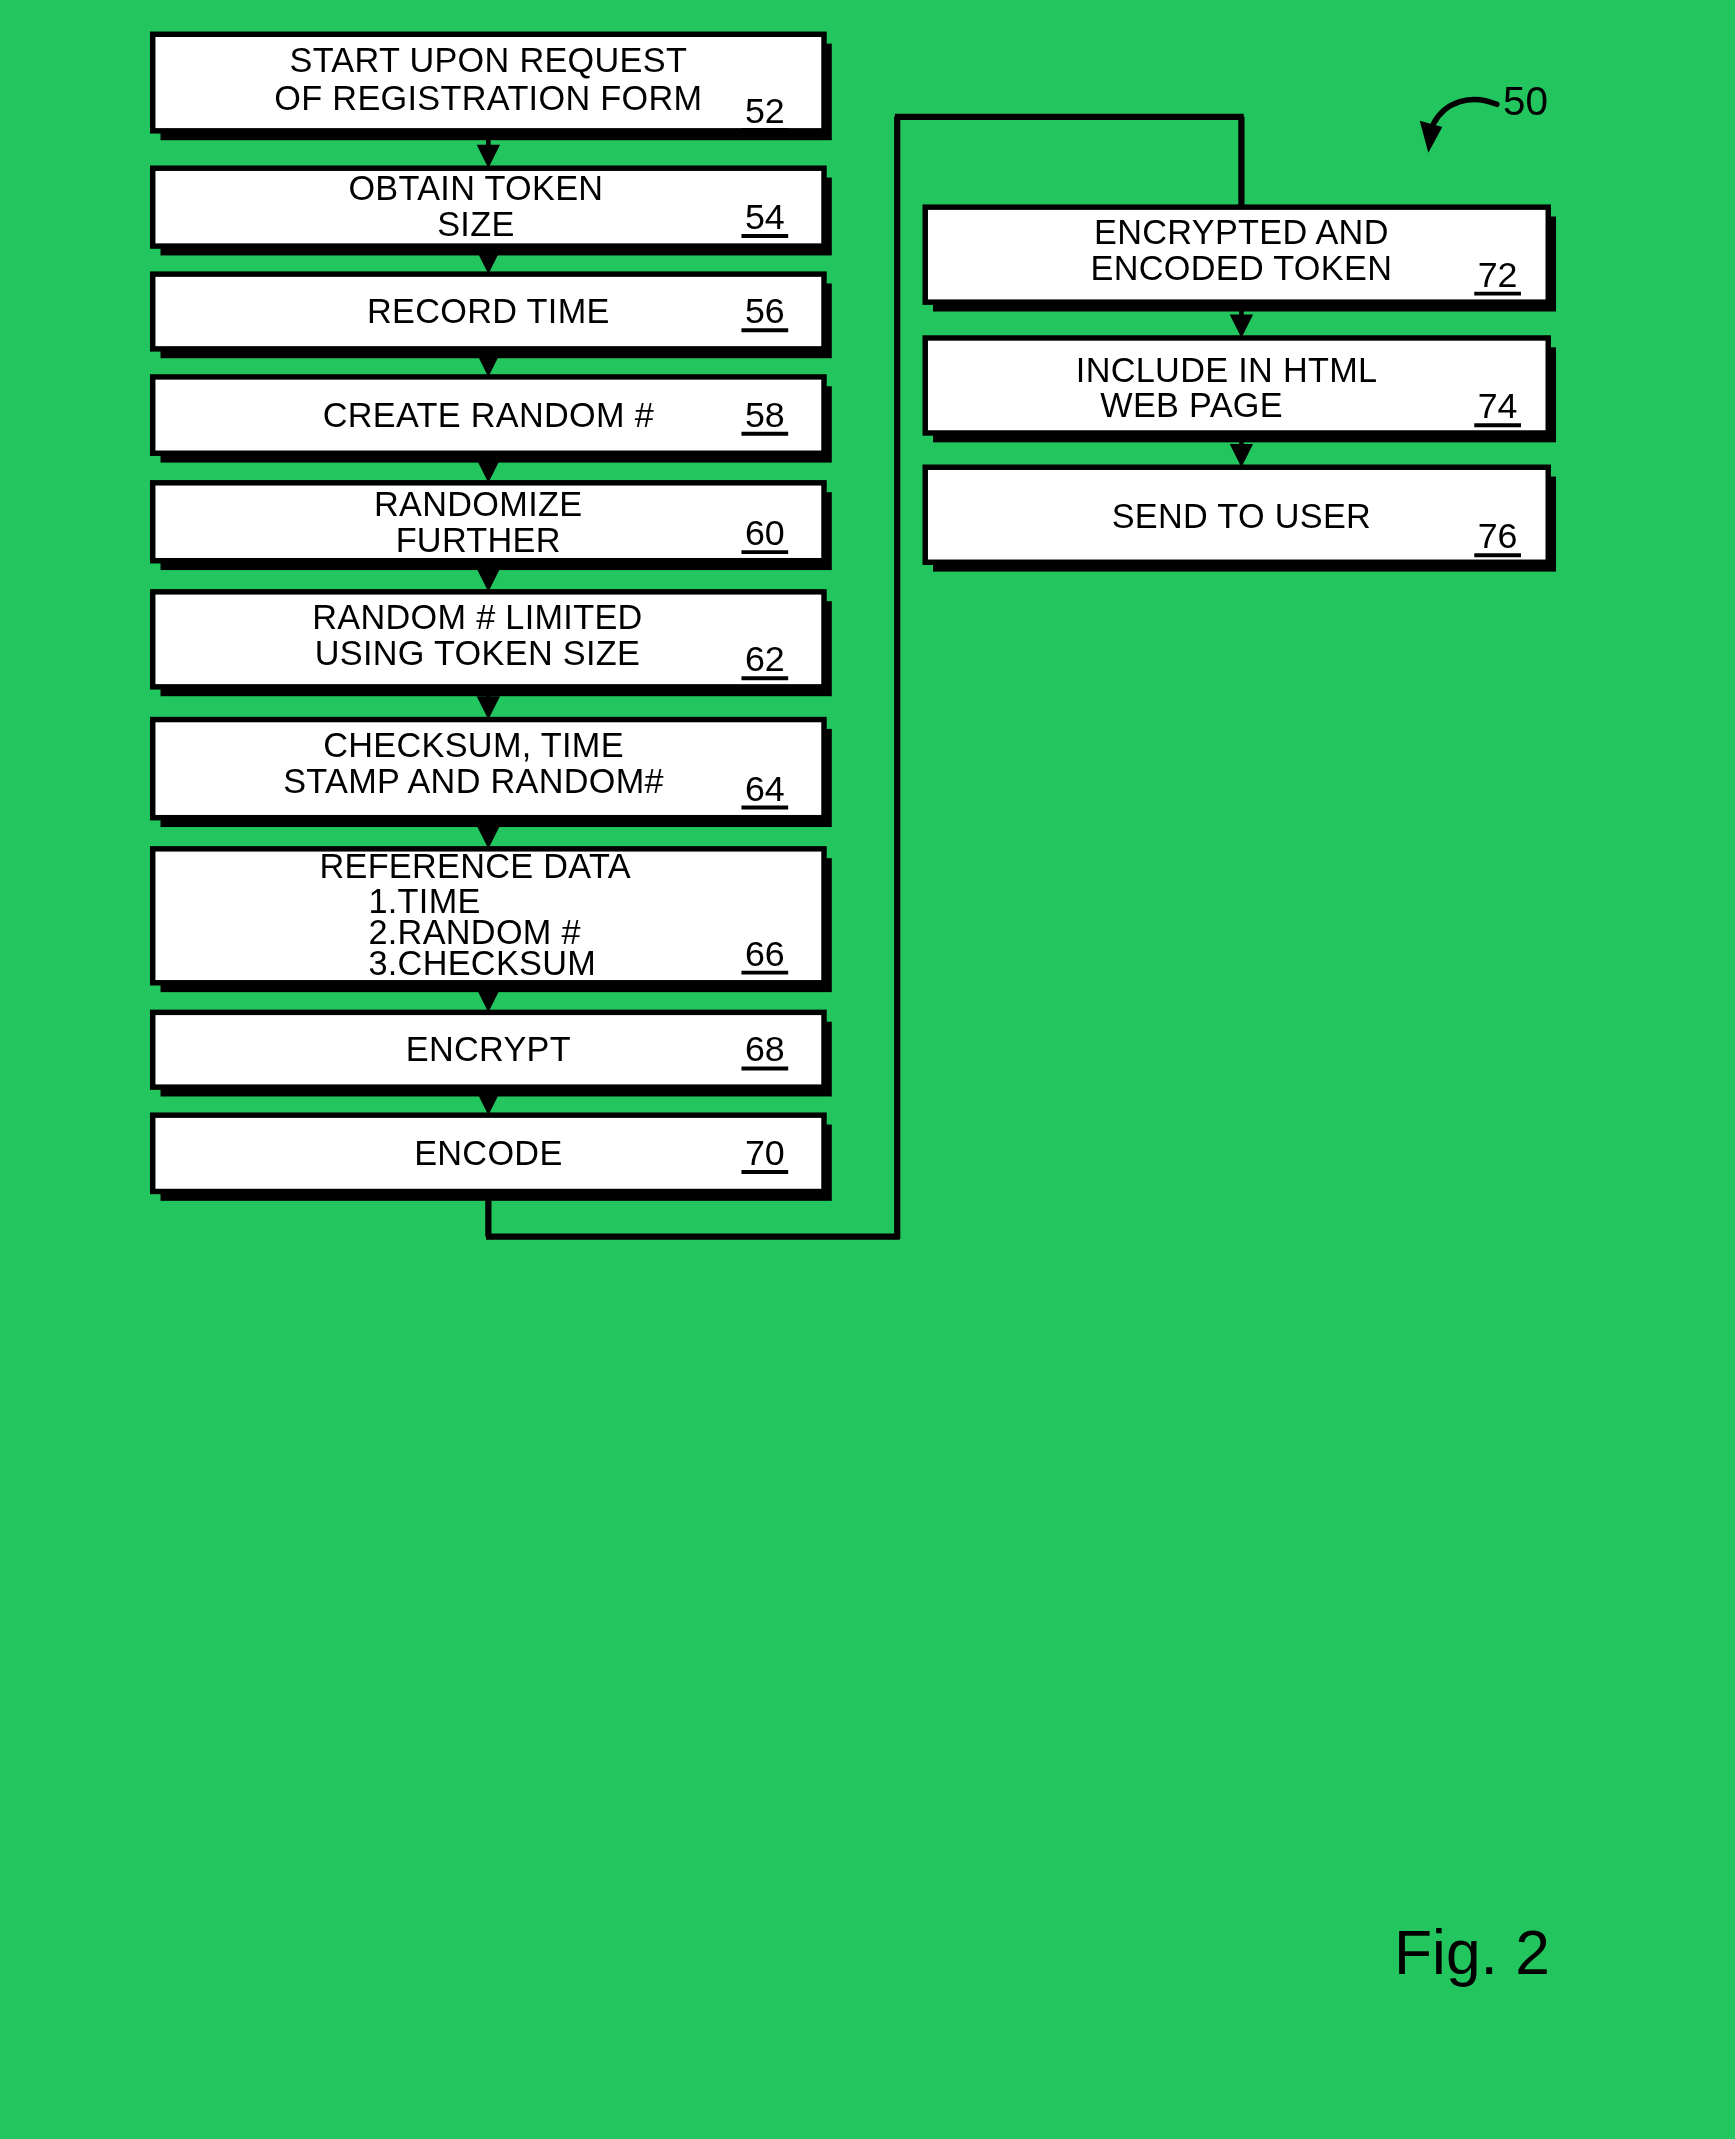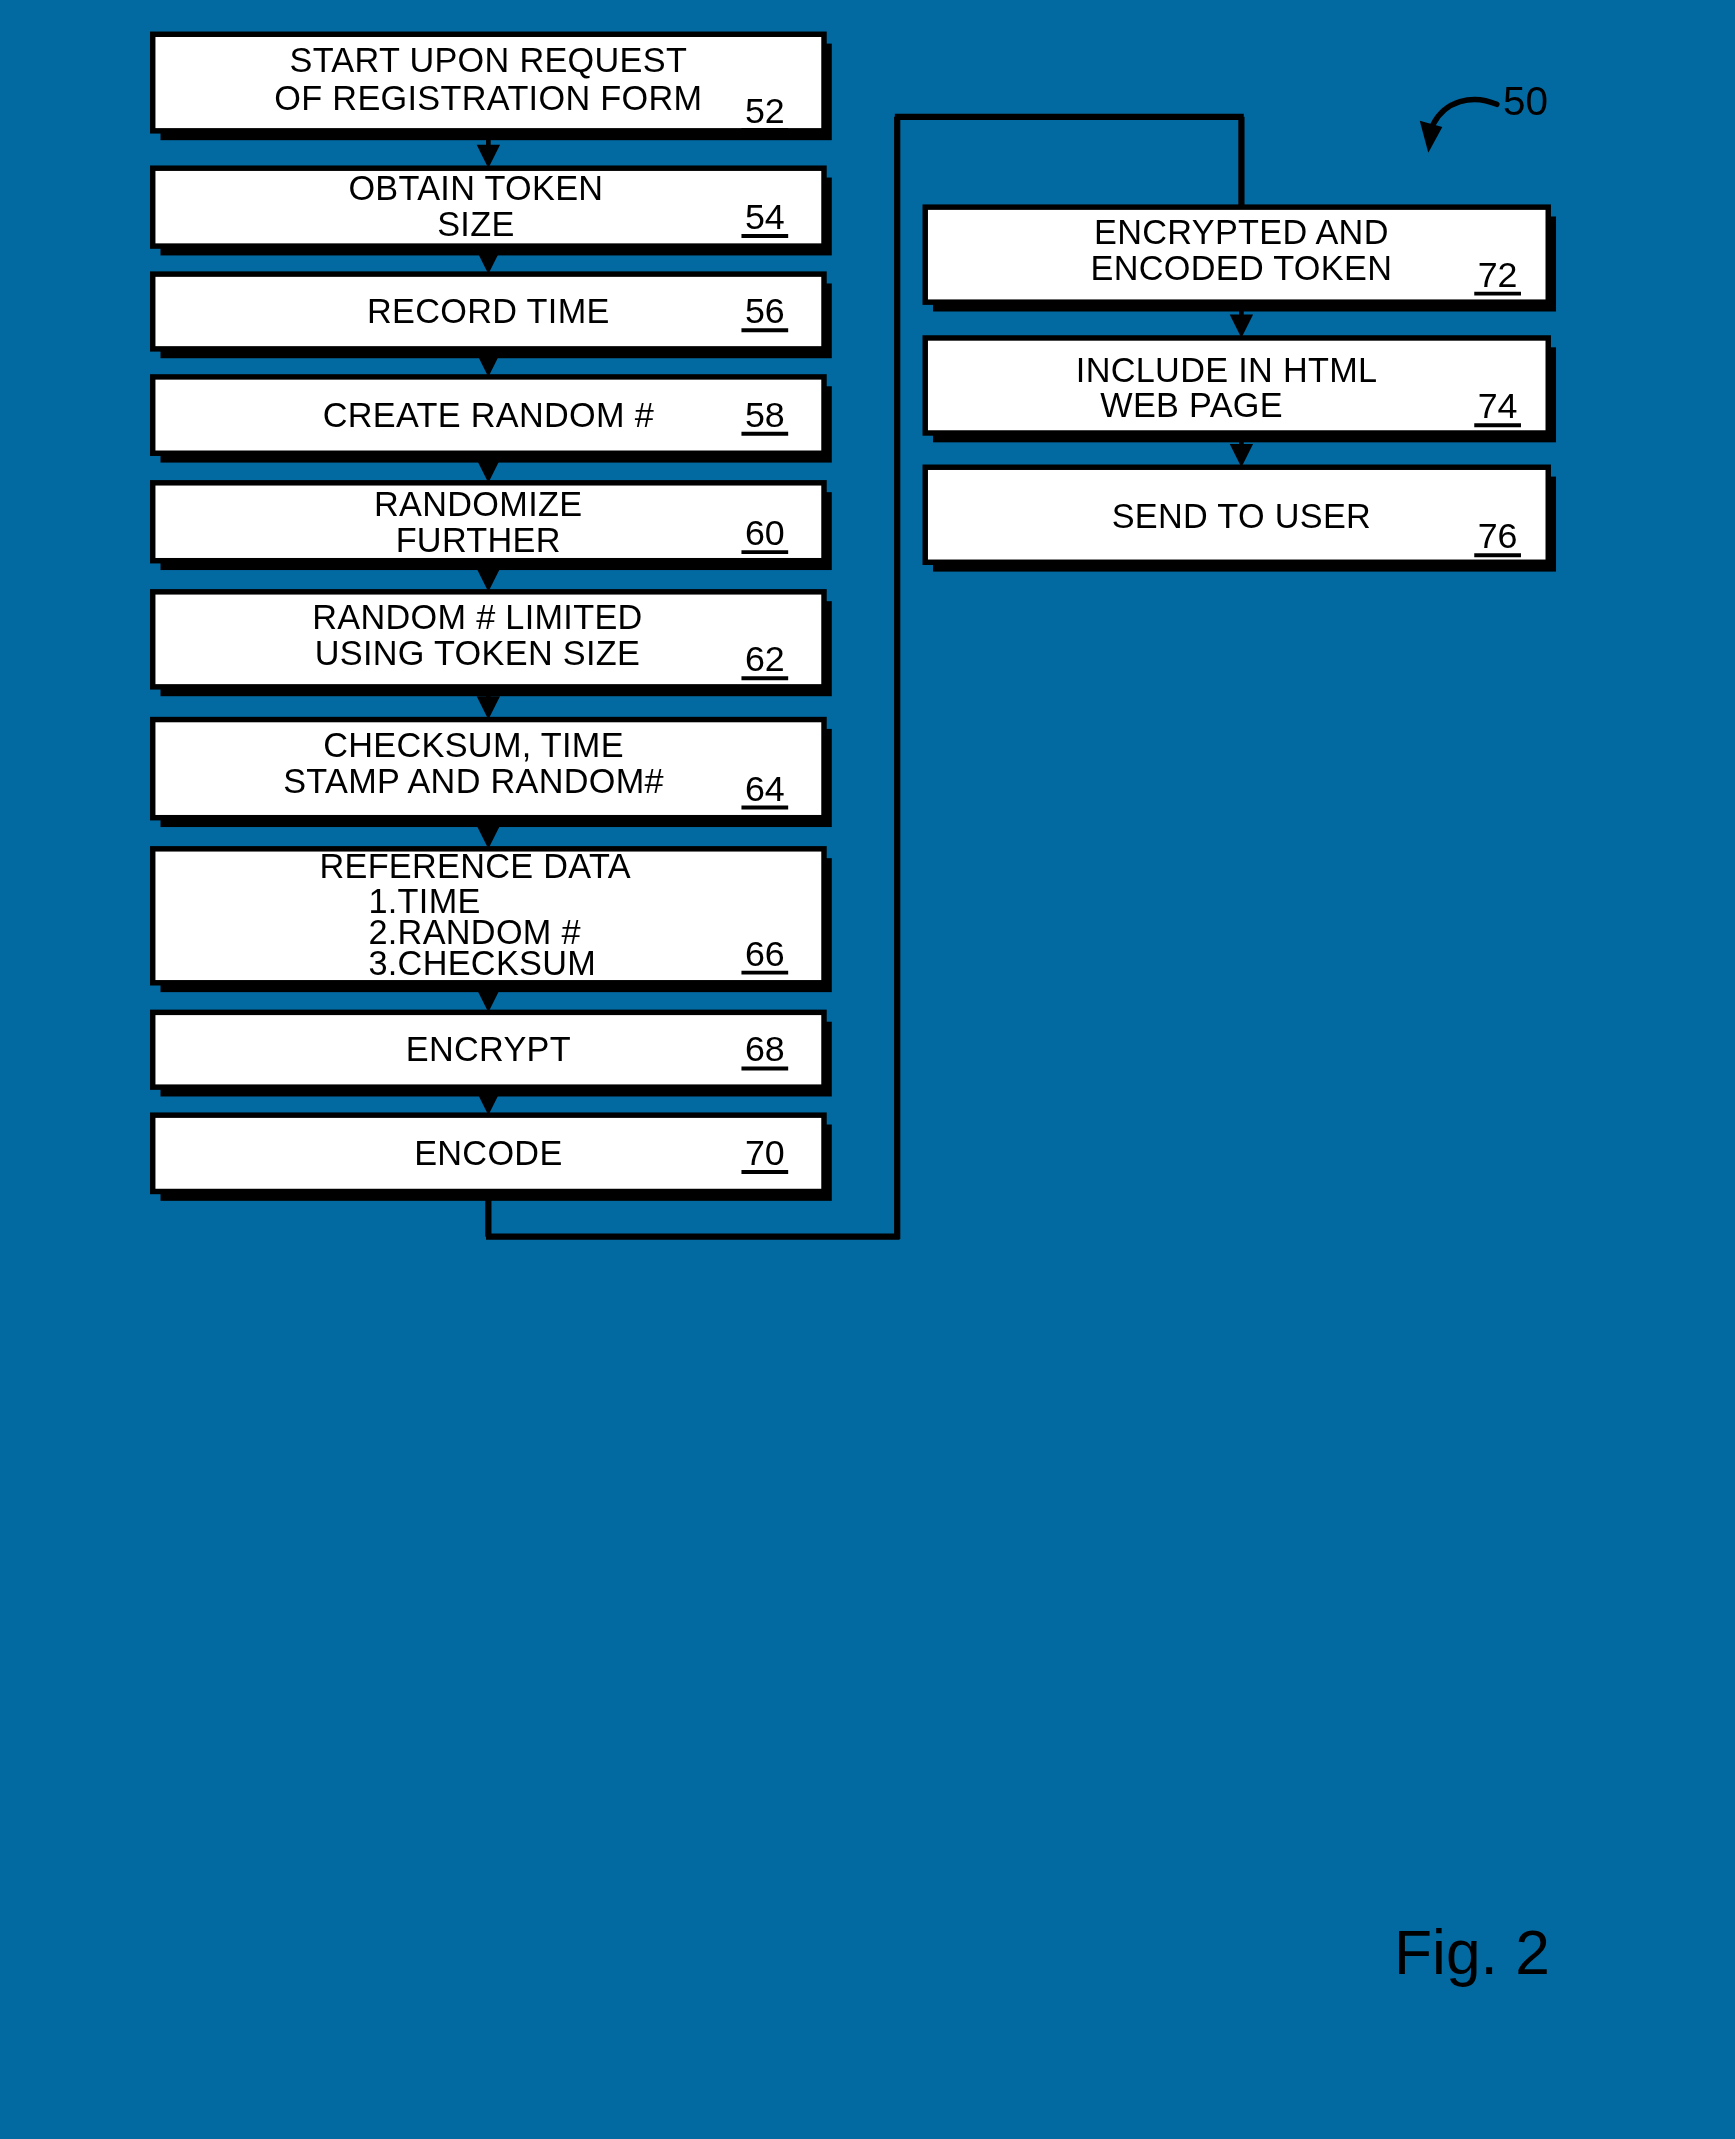--- a/index.html
+++ b/index.html
@@ -7,21 +7,21 @@
     padding: 0;
     background: #ffffff;
   }
   body {
     font-family: "Liberation Sans", sans-serif;
   }
   #sheet {
     position: relative;
     width: 1736px;
     height: 2140px;
-    background: #0369a1;
+    background: #22c55e;
     overflow: hidden;
   }
   svg#figure {
     position: absolute;
     left: 0;
     top: 0;
     width: 1736px;
     height: 2140px;
   }
   .box-rect {

